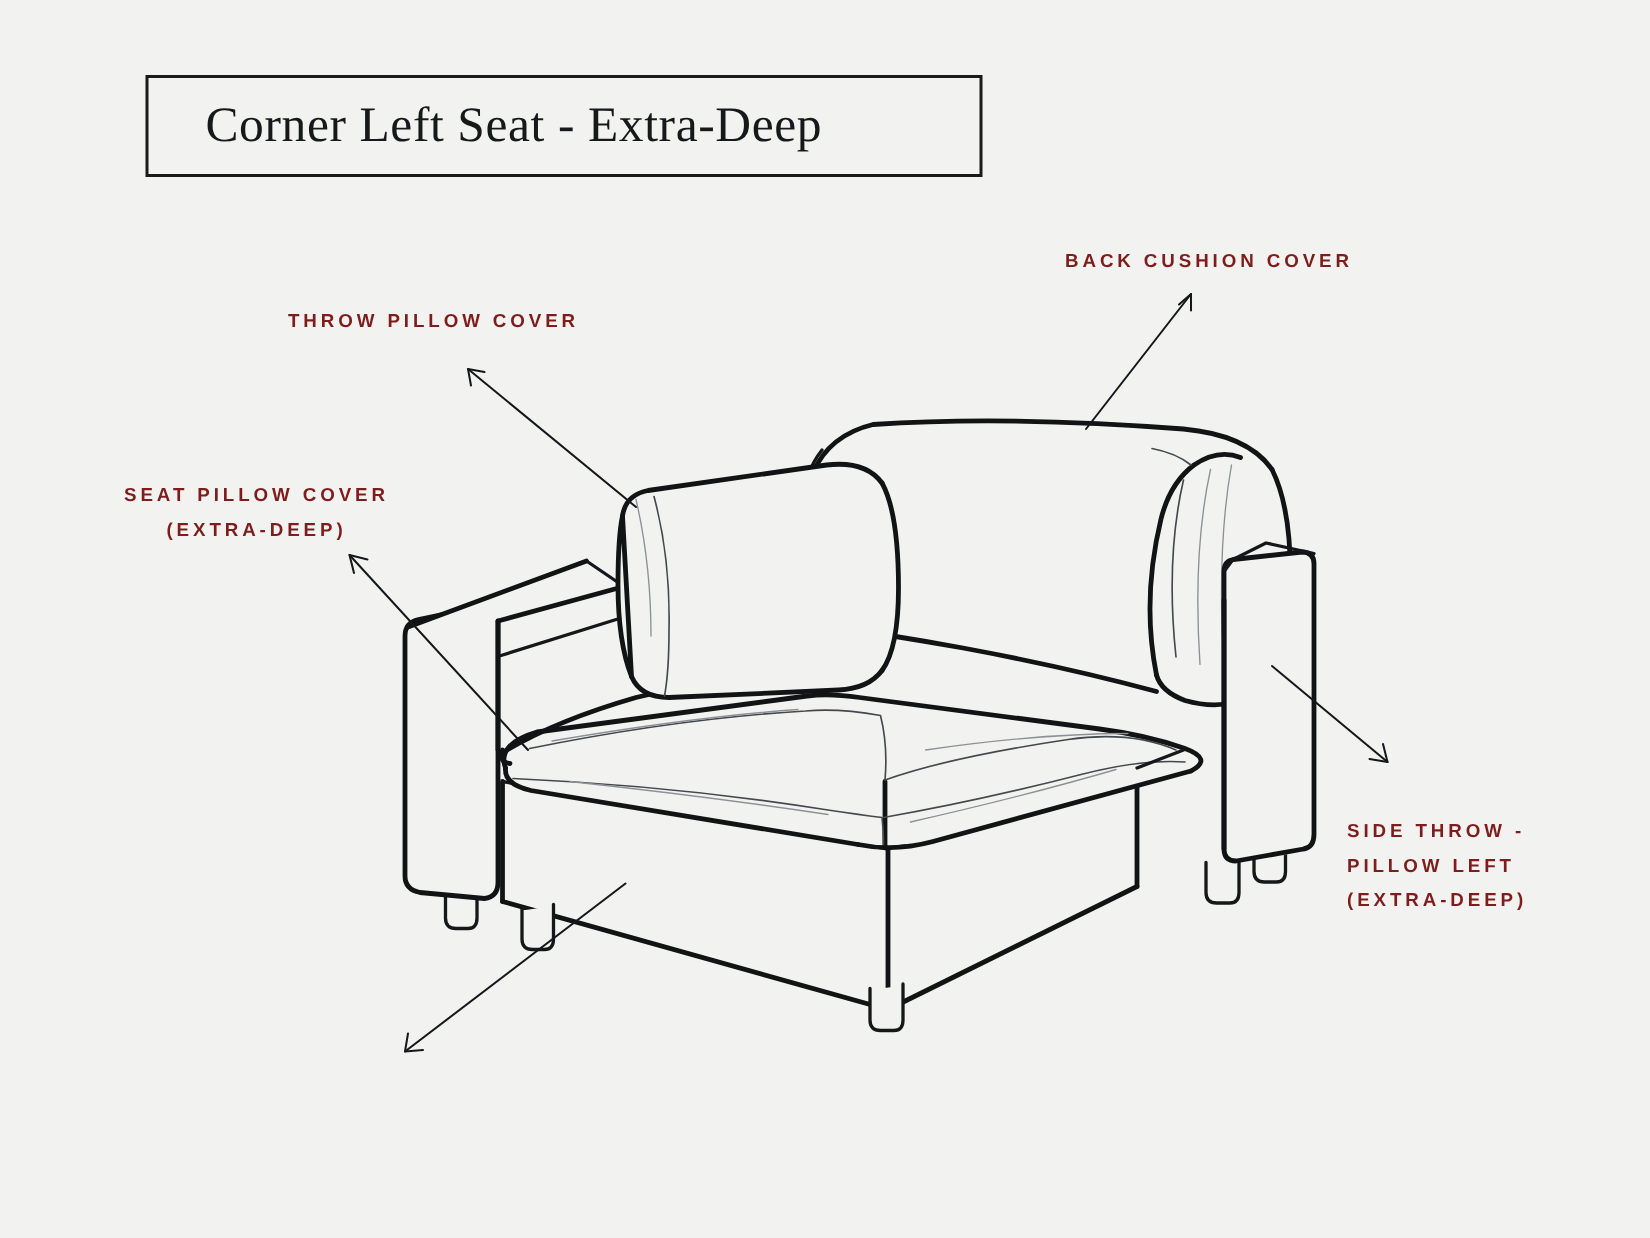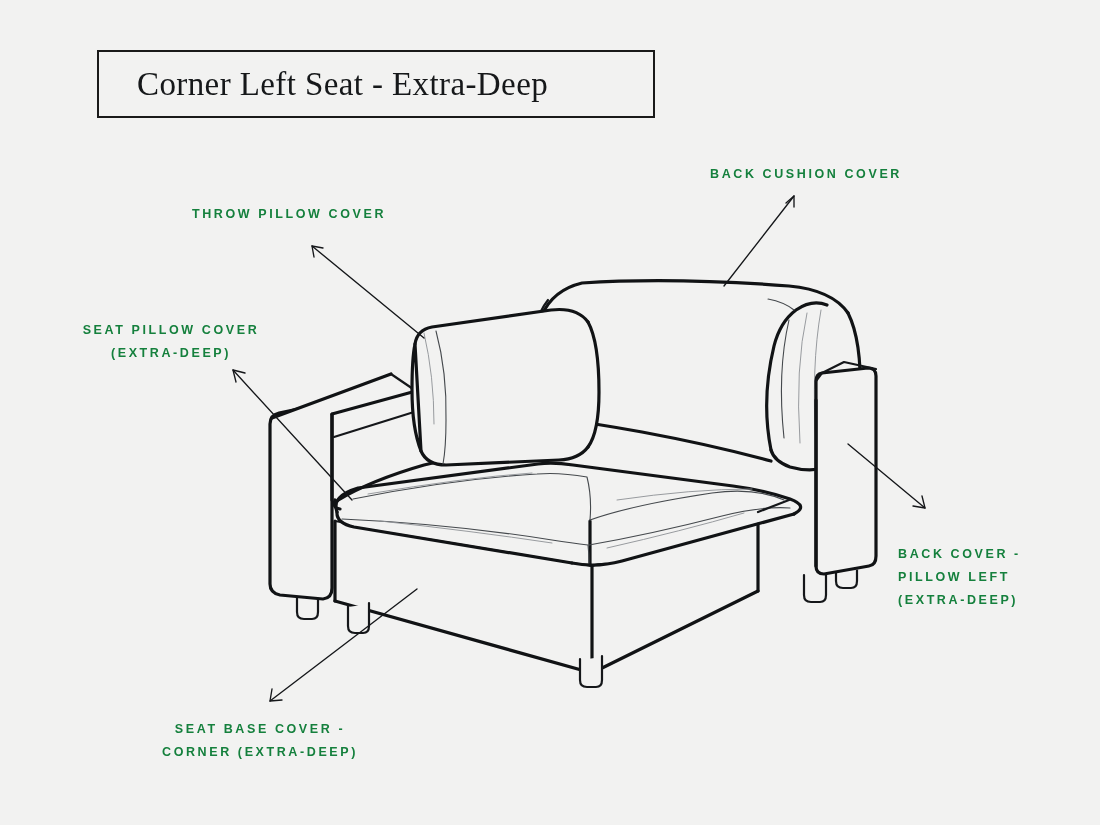--- a/index.html
+++ b/index.html
@@ -41,21 +41,21 @@
     letter-spacing: 0.4px;
     padding-left: 38px;
     white-space: nowrap;
   }
   .label {
     position: absolute;
     font-family: "Liberation Sans", sans-serif;
     font-size: 12.5px;
     font-weight: 600;
     letter-spacing: 2.6px;
-    color: #15803d;
+    color: #7f1d1d;
     line-height: 23px;
     white-space: nowrap;
   }
   .label.center { text-align: center; }
   .label.left { text-align: left; }
   .label-line { display: block; }
 
   #lbl-back-cushion { left: 678px; top: 163px; }
   #lbl-throw-pillow { left: 160px; top: 203px; text-align: center; }
   #lbl-seat-cushion { left: 46px; top: 319px; width: 186px; }
@@ -243,23 +243,19 @@
   <div class="label left" id="lbl-throw-pillow">
     <span class="label-line">THROW PILLOW COVER</span>
   </div>
 
   <div class="label center" id="lbl-seat-cushion">
     <span class="label-line">SEAT PILLOW COVER</span>
     <span class="label-line">(EXTRA-DEEP)</span>
   </div>
 
   <div class="label left" id="lbl-side-cover">
-    <span class="label-line">BACK COVER -</span>
+    <span class="label-line">SIDE THROW -</span>
     <span class="label-line">PILLOW LEFT</span>
     <span class="label-line">(EXTRA-DEEP)</span>
   </div>
 
-  <div class="label center" id="lbl-seat-base">
-    <span class="label-line">SEAT BASE COVER -</span>
-    <span class="label-line">CORNER (EXTRA-DEEP)</span>
-  </div>
 
 </div>
 
 </body></html>

